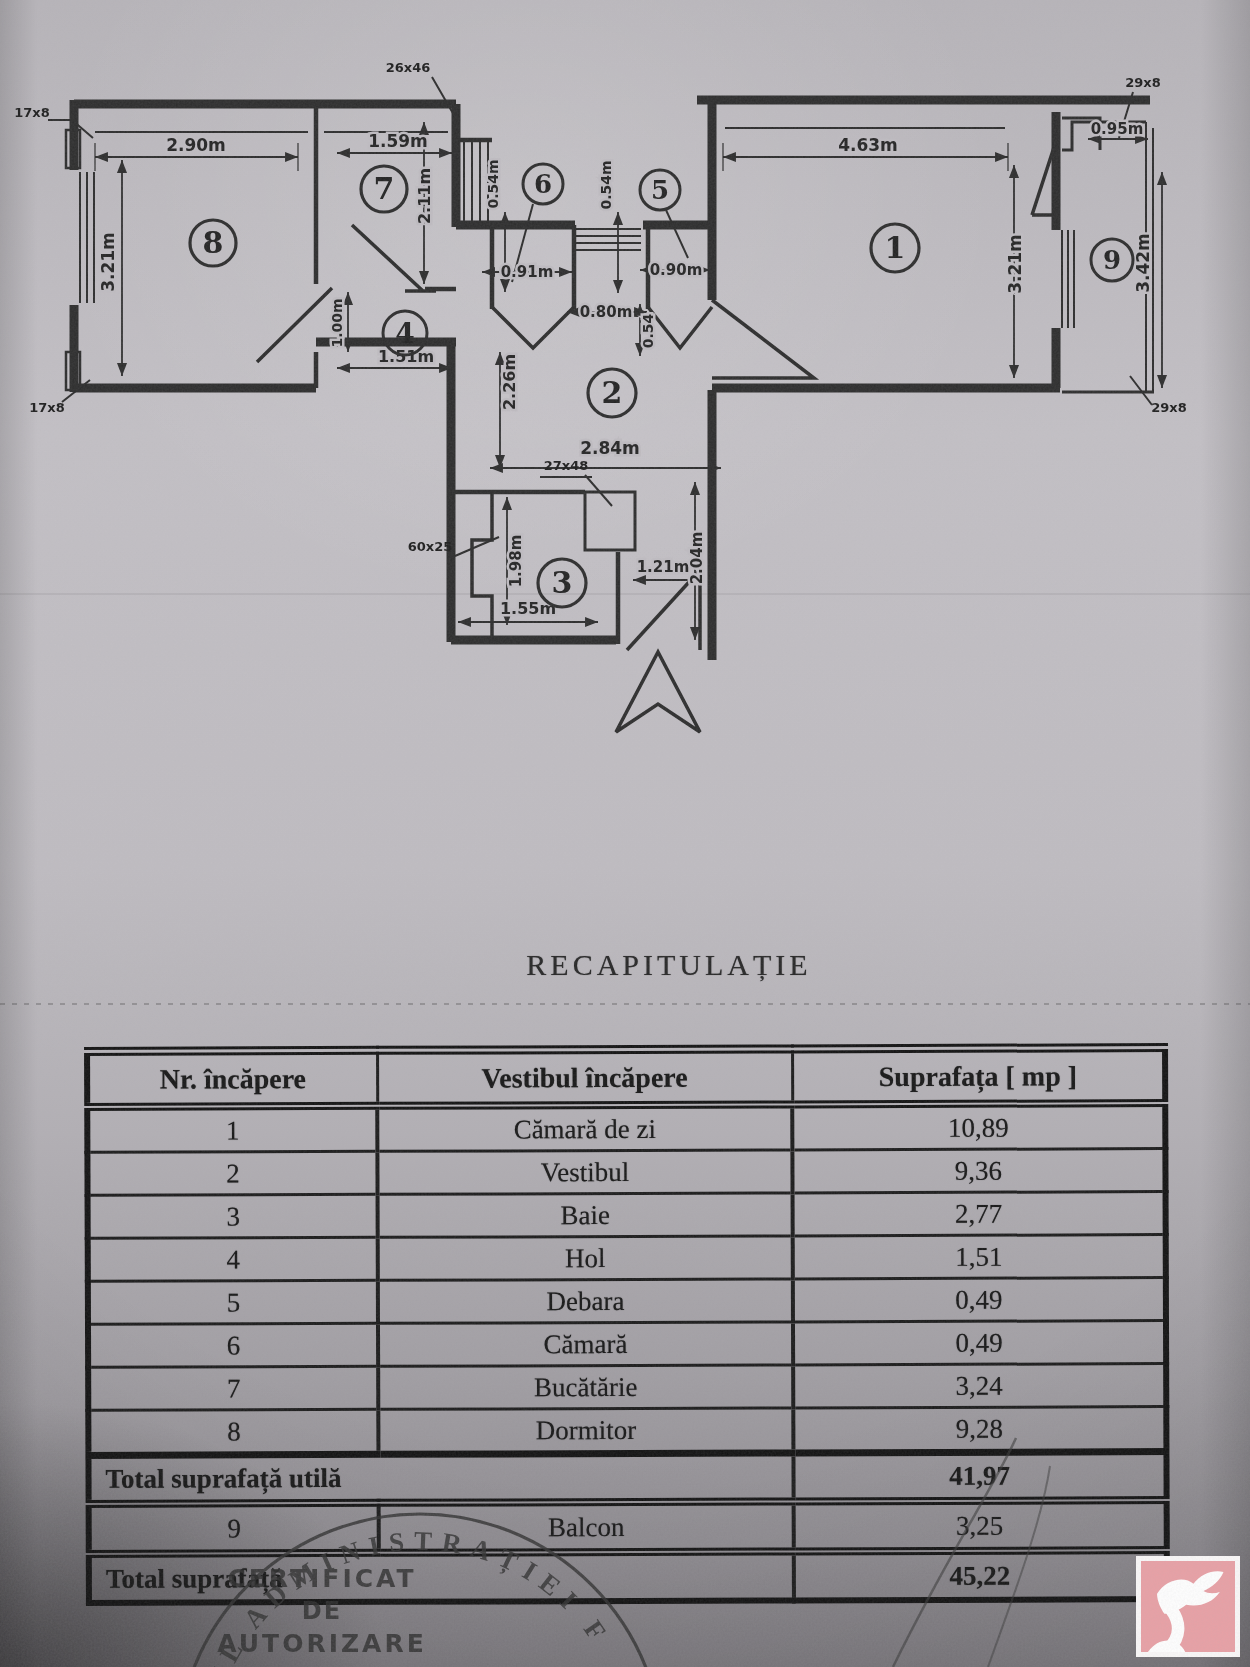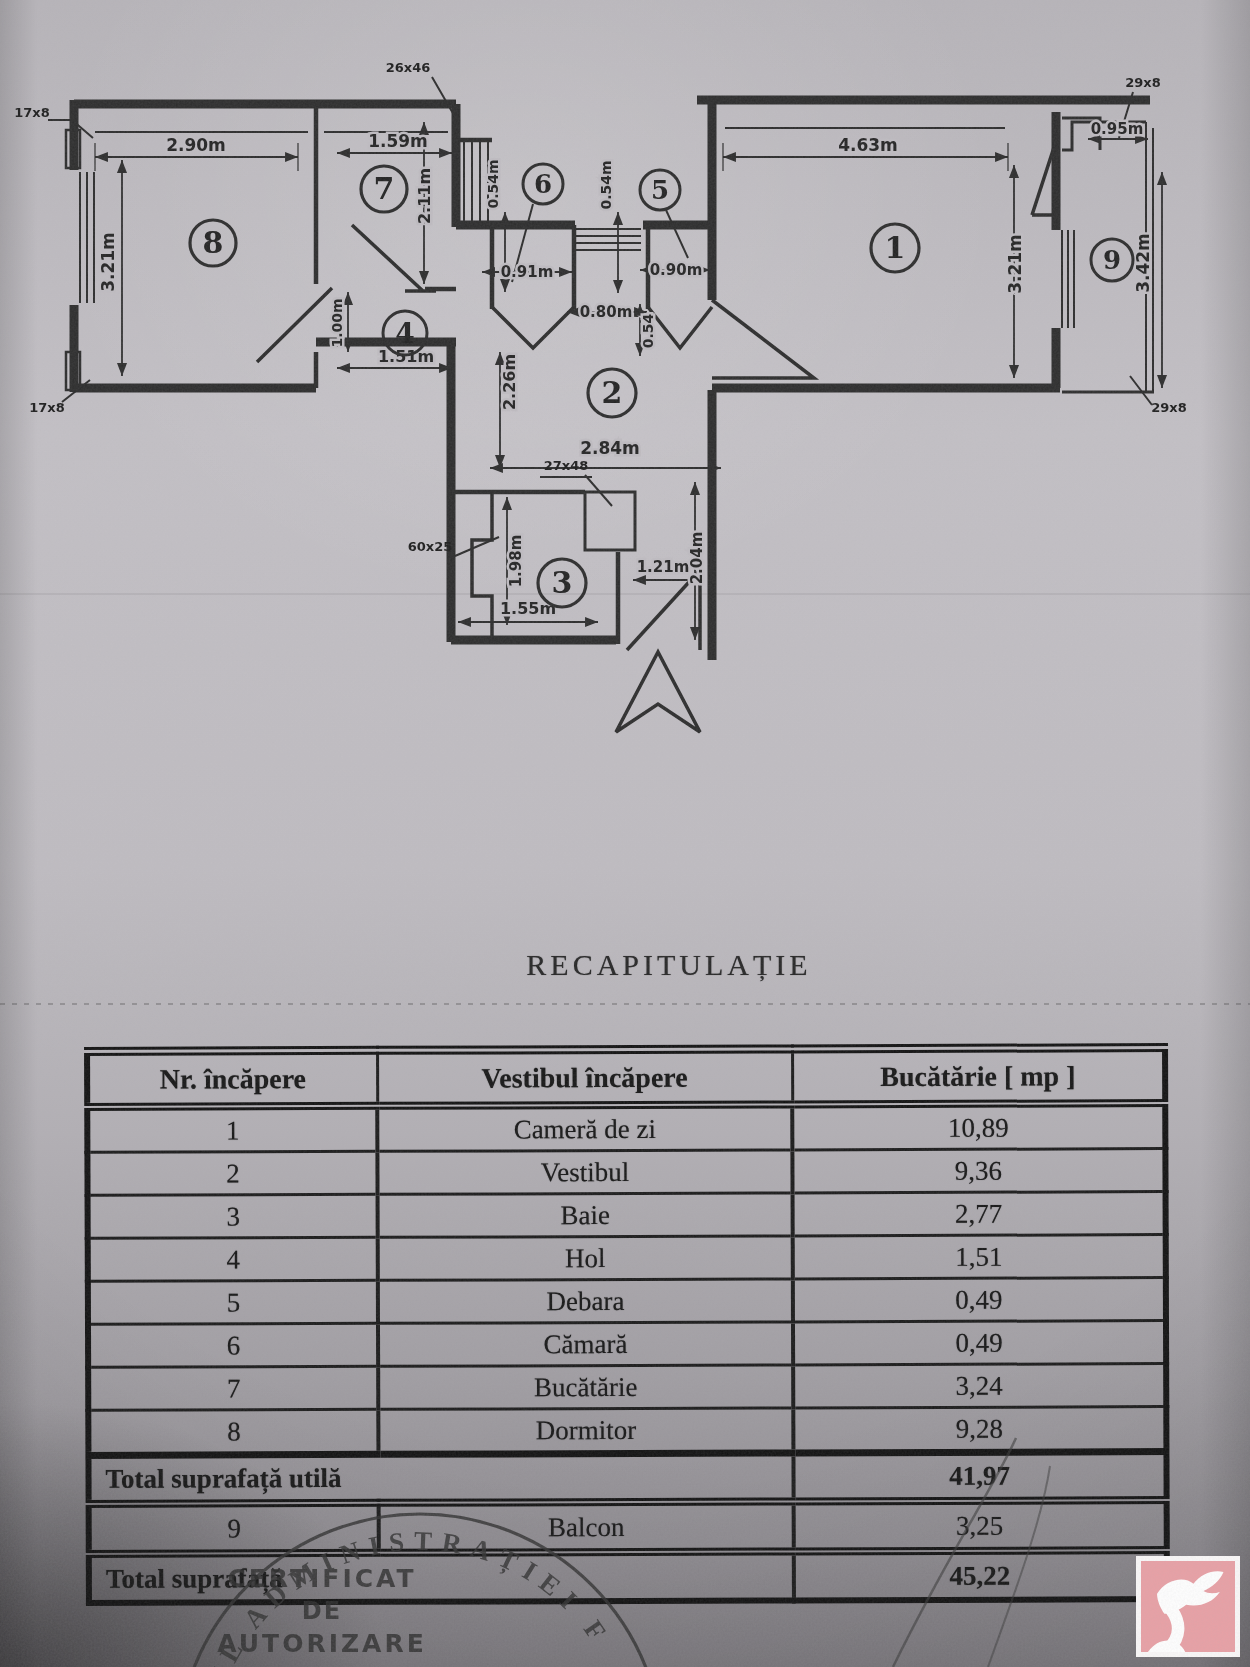--- a/index.html
+++ b/index.html
@@ -175,25 +175,25 @@
     <table class="recap">
       <colgroup>
           <col class="c1">
           <col class="c2">
           <col class="c3">
         </colgroup>
       <tbody>
           <tr class="hdr">
         <th>Nr. încăpere</th>
         <th>Vestibul  încăpere</th>
-        <th>Bucătărie  [ mp ]</th>
+        <th>Suprafața  [ mp ]</th>
       </tr>
       <tr>
         <td>1</td>
-        <td>Cameră de zi</td>
+        <td>Cămară de zi</td>
         <td>10,89</td>
       </tr>
       <tr>
         <td>2</td>
         <td>Vestibul</td>
         <td>9,36</td>
       </tr>
       <tr>
         <td>3</td>
         <td>Baie</td>

